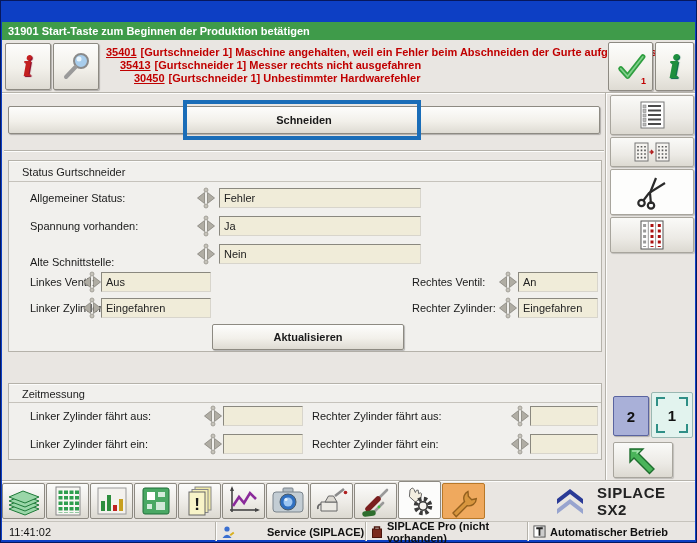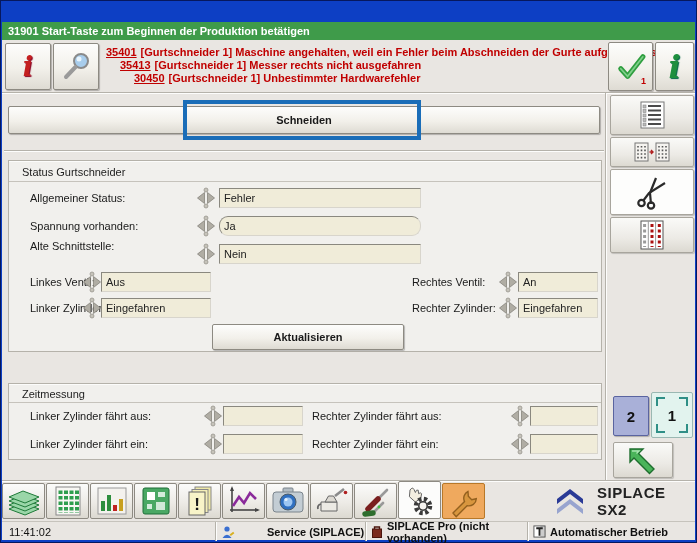--- a/index.html
+++ b/index.html
@@ -135,23 +135,23 @@
       </svg></div>
   <div class="abs field" style="left:219px;top:188px;width:202px;">Fehler</div>
 
   <div class="abs lbl" style="left:30px;top:220px;">Spannung vorhanden:</div>
   <div class="abs diamond" style="left:197px;top:215px;"><svg width="18" height="22" viewBox="0 0 18 22">
         <circle cx="9" cy="3" r="2" fill="#c6c3ba" stroke="#8f8c84" stroke-width="0.7"></circle>
         <circle cx="9" cy="19" r="2" fill="#c6c3ba" stroke="#8f8c84" stroke-width="0.7"></circle>
         <polygon points="0.5,11 7.5,5.5 7.5,16.5" fill="#b0ada4" stroke="#7d7a72" stroke-width="0.7"></polygon>
         <polygon points="17.5,11 10.5,5.5 10.5,16.5" fill="#b0ada4" stroke="#7d7a72" stroke-width="0.7"></polygon>
       </svg></div>
-  <div class="abs field" style="left:219px;top:216px;width:202px;border-radius:9px;">Ja</div>
-
-  <div class="abs lbl" style="left:30px;top:240px;">Alte Schnittstelle:</div>
+  <div class="abs field" style="left:219px;top:216px;width:202px;">Ja</div>
+
+  <div class="abs lbl" style="left:30px;top:256px;">Alte Schnittstelle:</div>
   <div class="abs diamond" style="left:197px;top:243px;"><svg width="18" height="22" viewBox="0 0 18 22">
         <circle cx="9" cy="3" r="2" fill="#c6c3ba" stroke="#8f8c84" stroke-width="0.7"></circle>
         <circle cx="9" cy="19" r="2" fill="#c6c3ba" stroke="#8f8c84" stroke-width="0.7"></circle>
         <polygon points="0.5,11 7.5,5.5 7.5,16.5" fill="#b0ada4" stroke="#7d7a72" stroke-width="0.7"></polygon>
         <polygon points="17.5,11 10.5,5.5 10.5,16.5" fill="#b0ada4" stroke="#7d7a72" stroke-width="0.7"></polygon>
       </svg></div>
   <div class="abs field" style="left:219px;top:244px;width:202px;">Nein</div>
 
   <div class="abs lbl" style="left:30px;top:276px;">Linkes Ventil:</div>
   <div class="abs diamond" style="left:83px;top:271px;"><svg width="18" height="22" viewBox="0 0 18 22">

